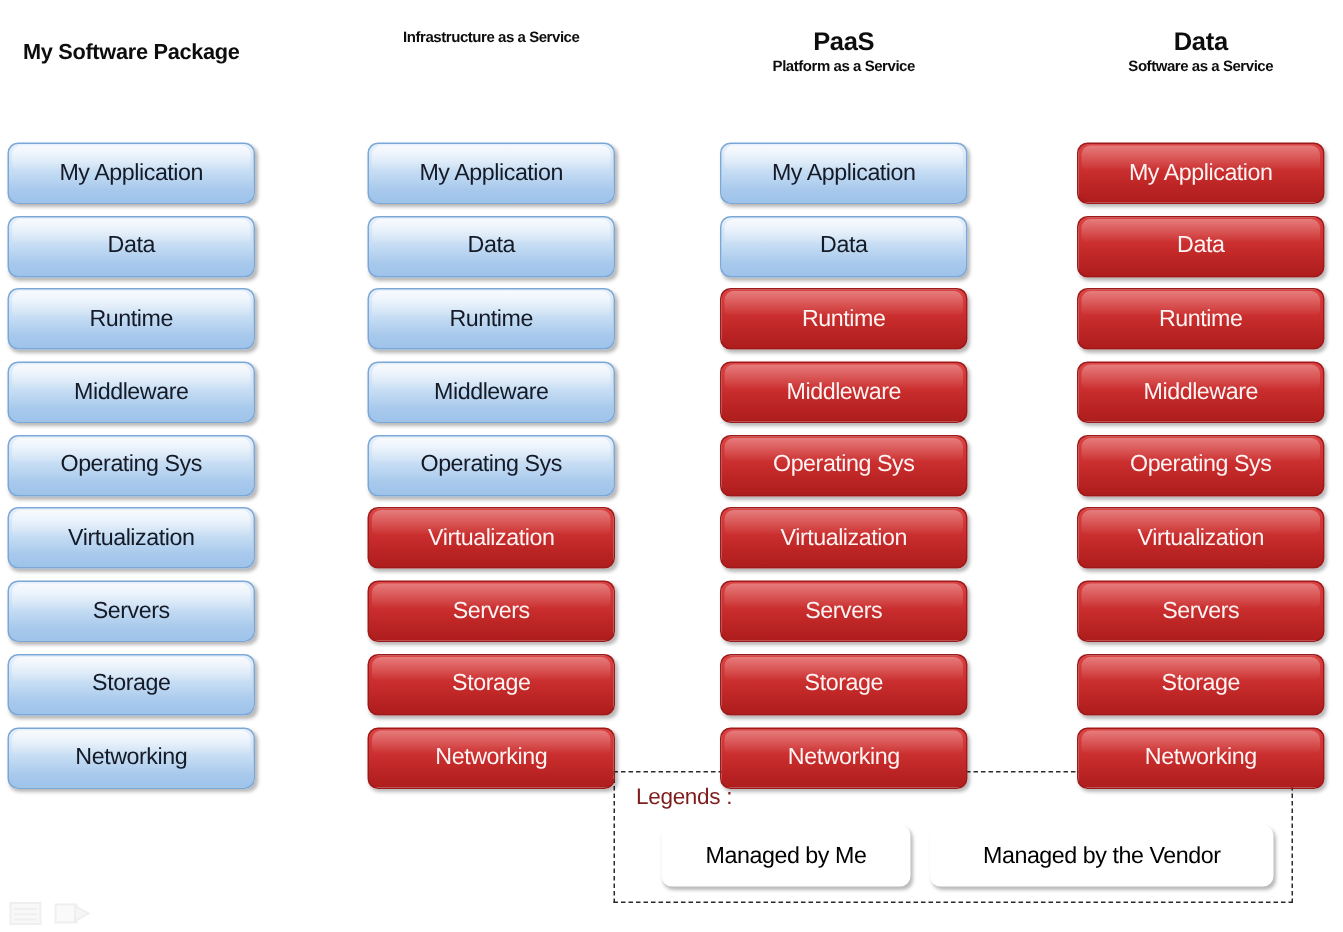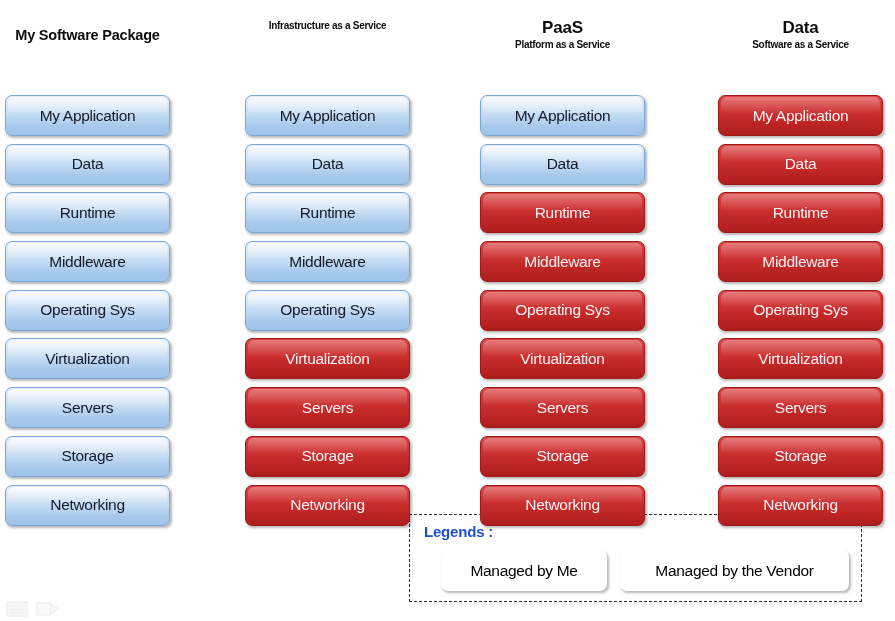--- a/index.html
+++ b/index.html
@@ -122,22 +122,22 @@
     width: 453px;
     height: 88px;
     border: 1.6px dashed #2b2b2b;
     box-sizing: border-box;
   }
   #legend-title {
     position: absolute;
     left: 14px;
     top: 8px;
     font-size: 15px;
-    font-weight: bold;
-    color: #1d4ed8;
+    font-weight: normal;
+    color: #7f1d1d;
     letter-spacing: -0.2px;
     white-space: nowrap;
   }
   .legend-chip {
     position: absolute;
     top: 35px;
     height: 41px;
     border-radius: 7px;
     box-sizing: border-box;
     display: flex;

